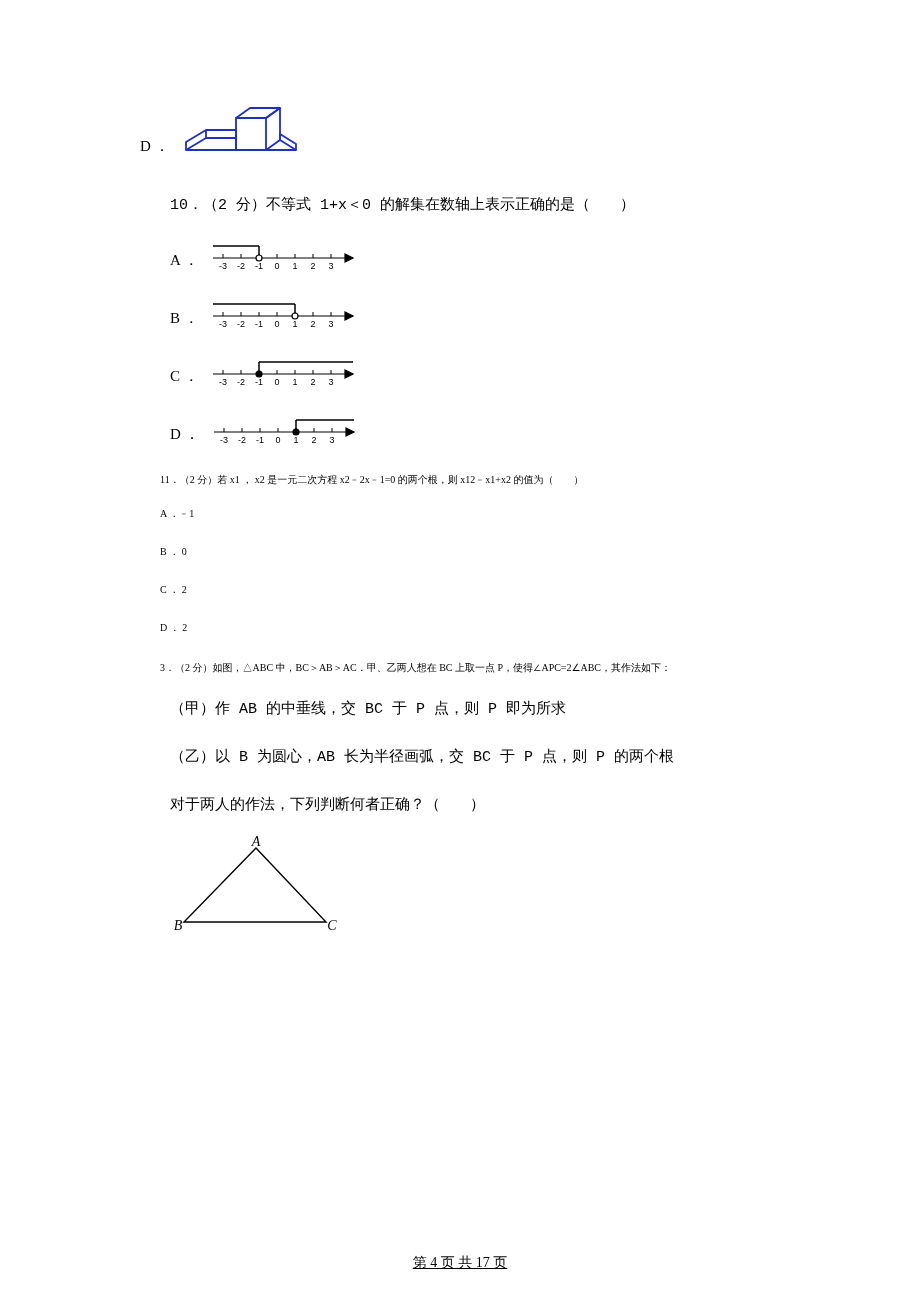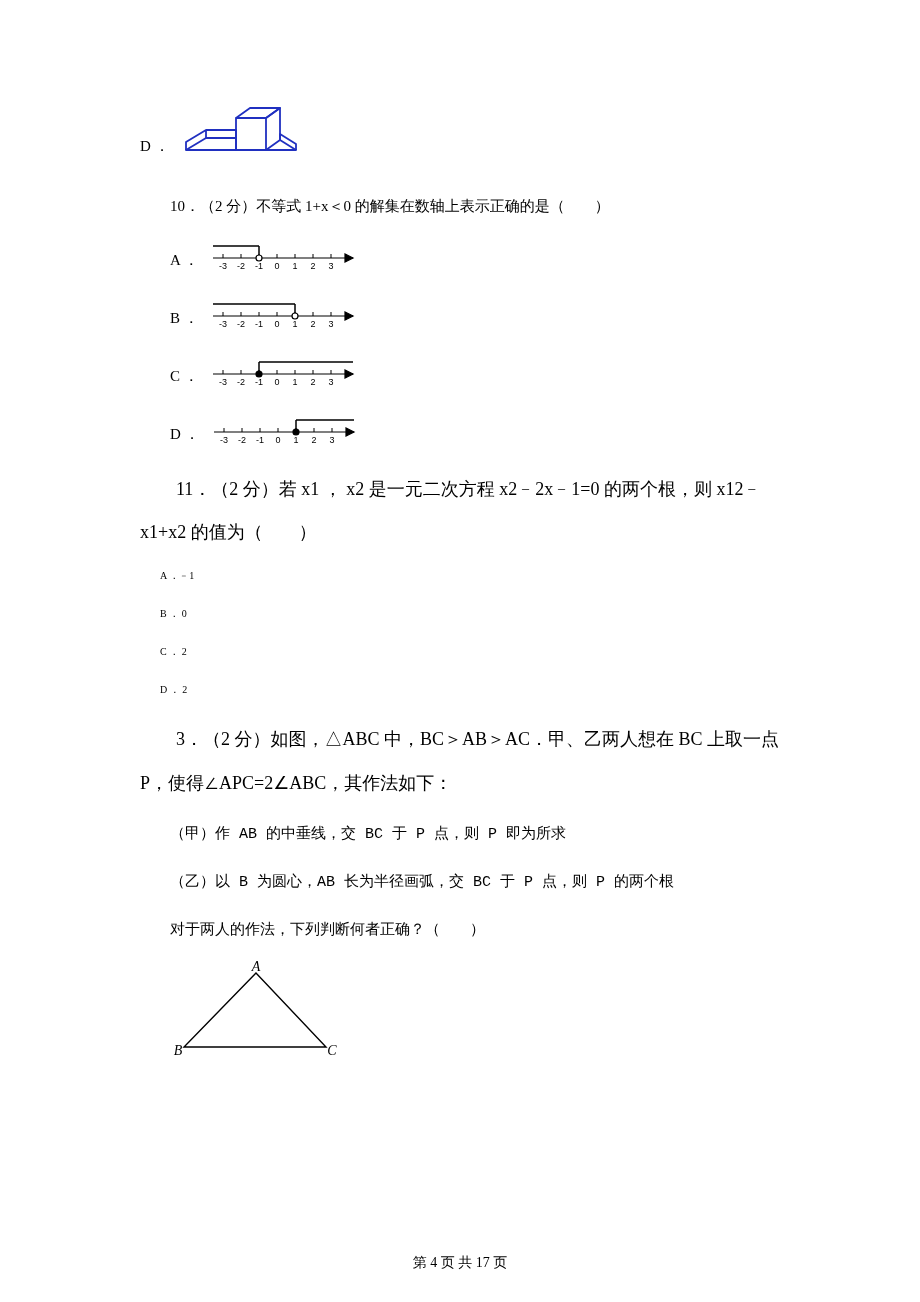--- a/index.html
+++ b/index.html
@@ -22,23 +22,24 @@
     }
     .option-with-image .label {
       margin-right: 8px;
       padding-bottom: 4px;
     }
     .question {
       font-size: 15px;
       line-height: 2.4;
       margin-bottom: 12px;
       text-indent: 2em;
+      font-family: Liberation Mono, monospace;
     }
     .question-no-indent {
-      font-size: 18px;
+      font-size: 10px;
       line-height: 2.4;
       margin-bottom: 12px;
     }
     .numline-option {
       display: flex;
       align-items: flex-end;
       margin-bottom: 22px;
       font-size: 15px;
       padding-left: 2em;
     }
@@ -58,20 +59,21 @@
       text-indent: 2em;
       margin-bottom: 12px;
       font-family: Liberation Mono, monospace;
     }
     .footer {
       position: absolute;
       bottom: 30px;
       width: 100%;
       text-align: center;
       font-size: 14px;
+      text-decoration: underline;
     }
     .triangle-wrap {
       padding-left: 2em;
       margin-top: 8px;
     }
     .svg-box svg { display: block; }
   </style>
 </head>
 <body>
 

